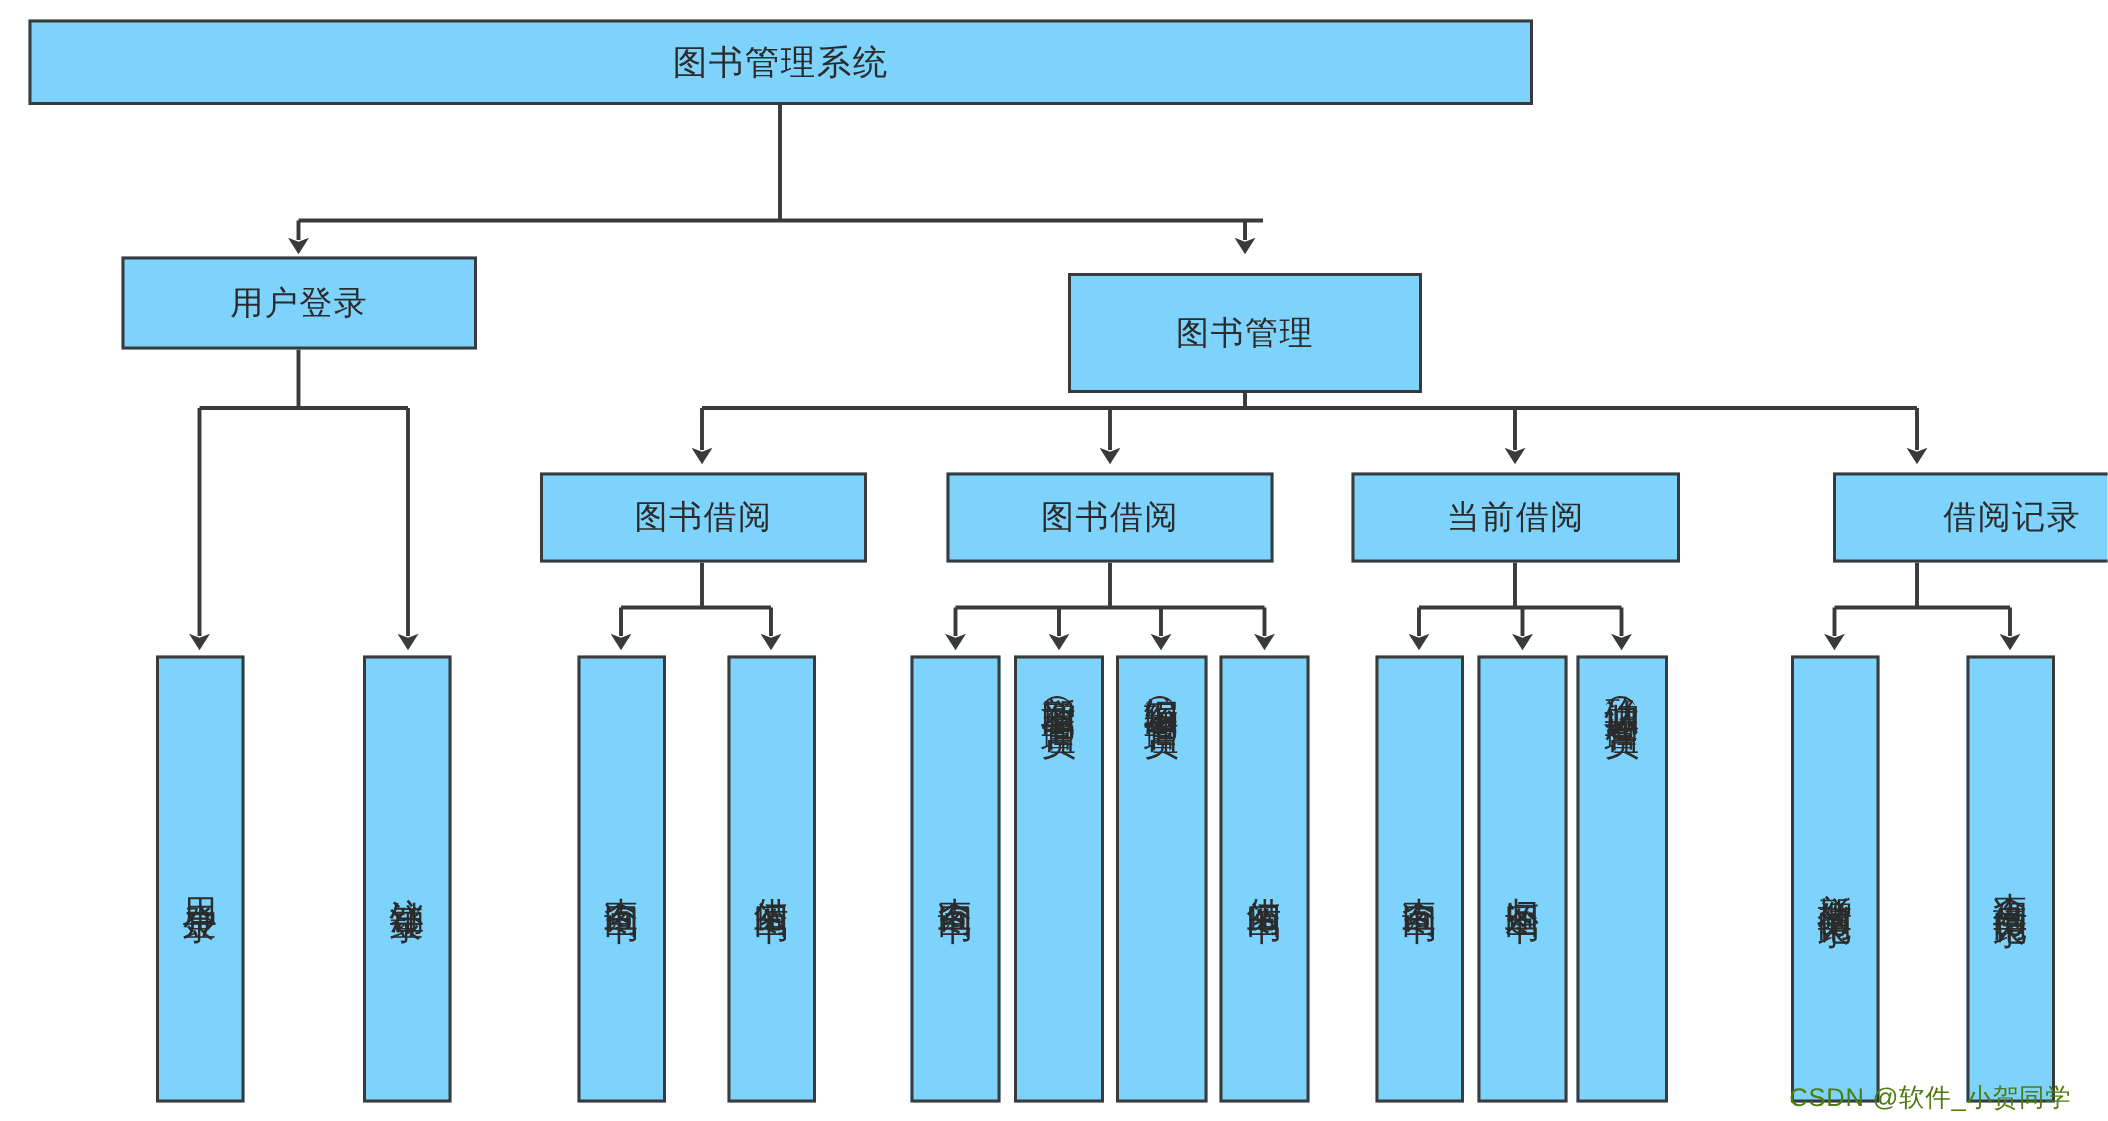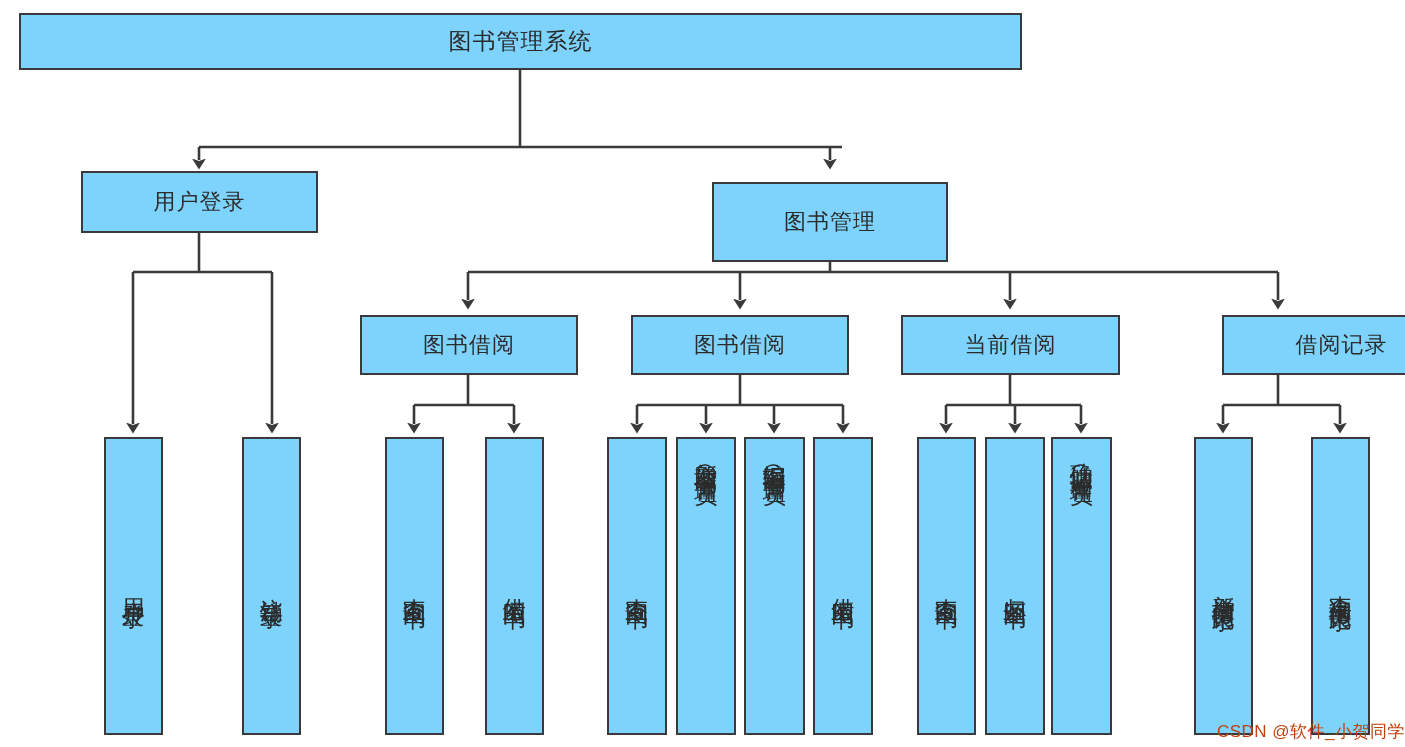--- a/index.html
+++ b/index.html
@@ -37,23 +37,23 @@
   }
   .node.vert{
     align-items:flex-start;
     padding-top:6px;
   }
   .node.vert.center{align-items:center;padding-top:0;}
   .node.root .lbl{font-size:23px;}
 
   .watermark{
     position:absolute;
-    right:0;bottom:4px;
+    right:24px;bottom:4px;
     font-size:17px;
-    color:#c2410c;
+    color:#4d7c0f;
     letter-spacing:0.5px;
     white-space:nowrap;
     pointer-events:none;
   }
 </style>
 </head>
 <body>
 
 <div id="stage">
 

